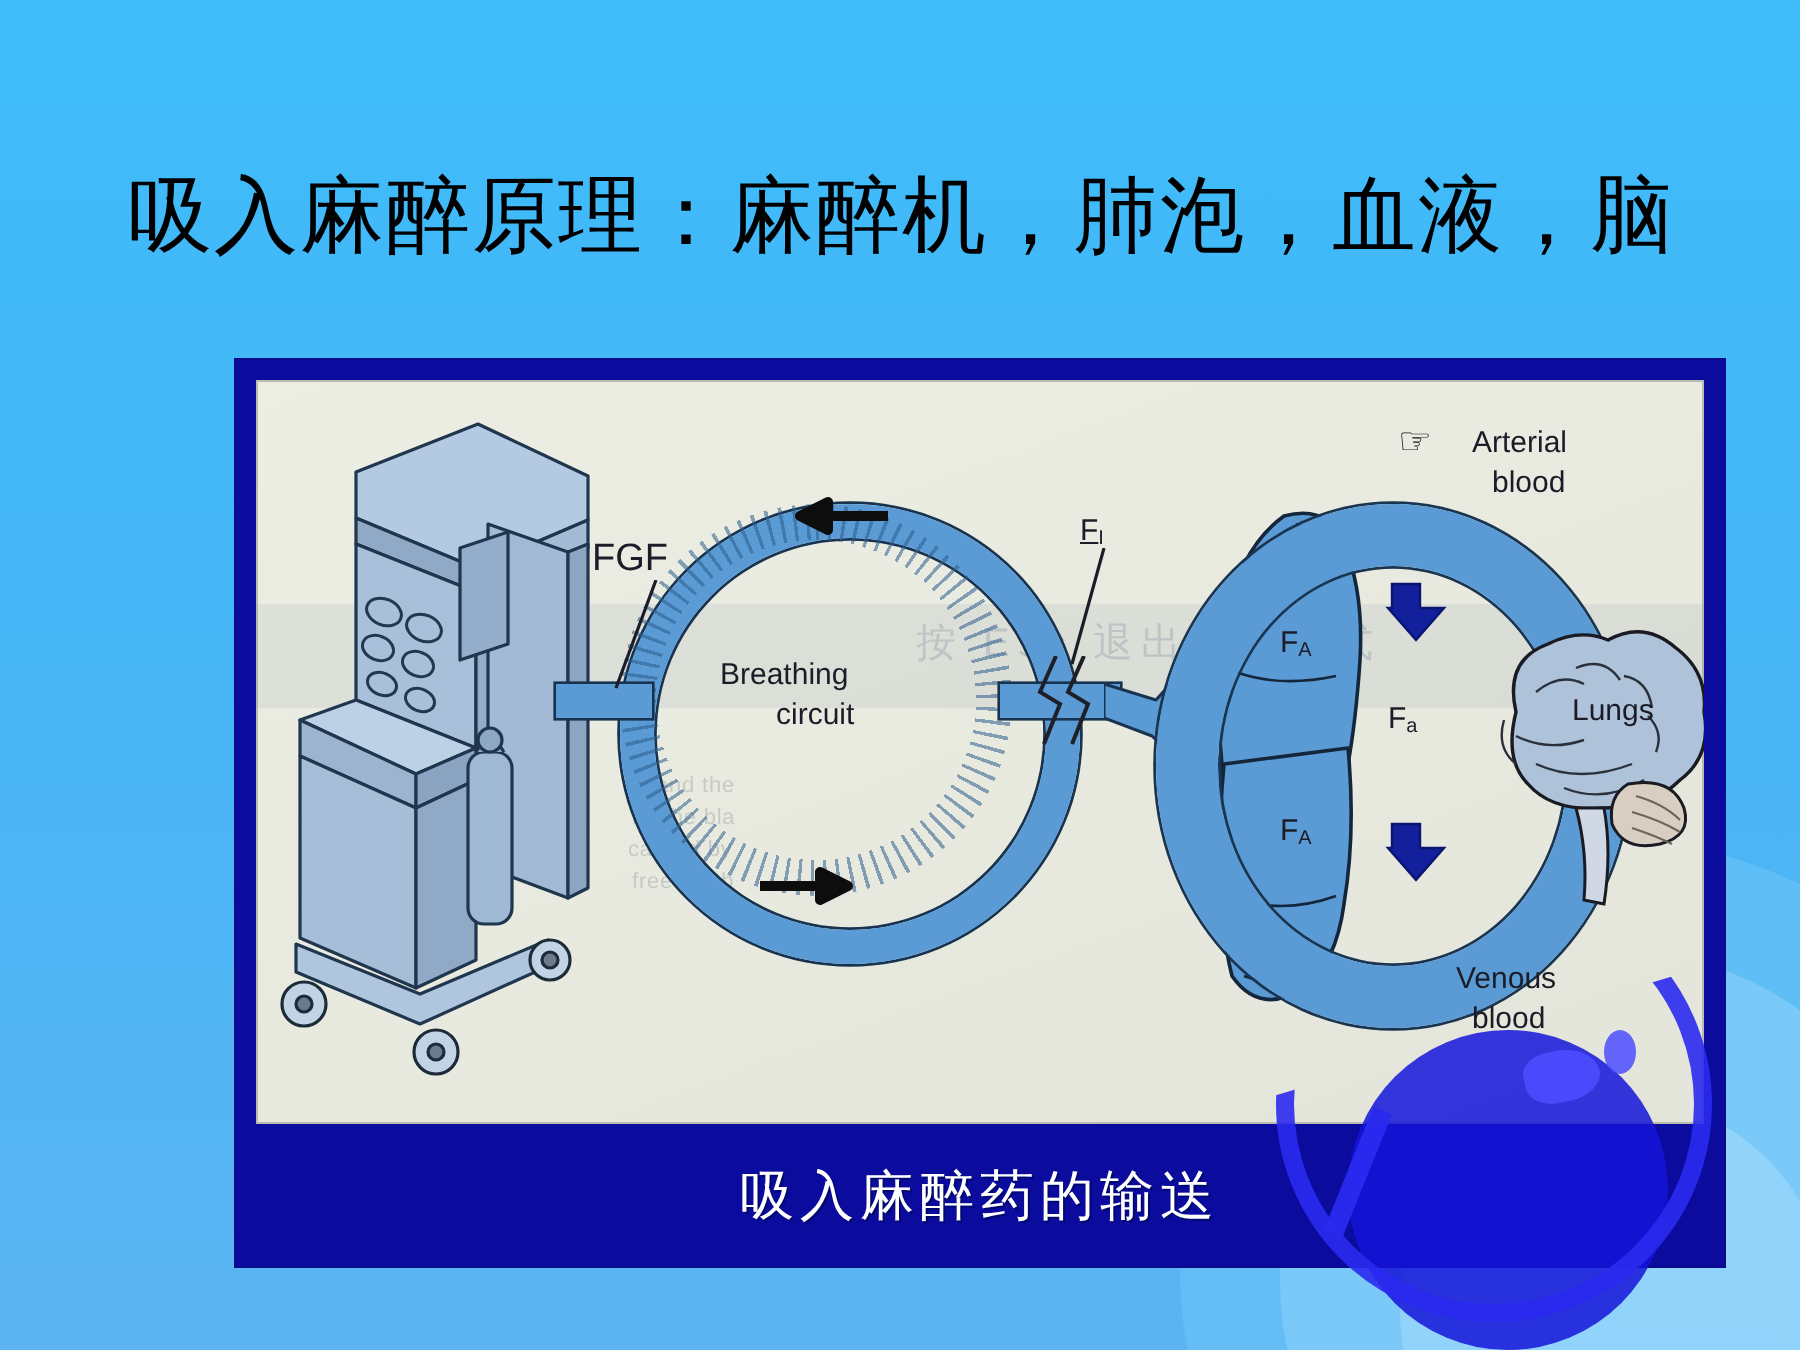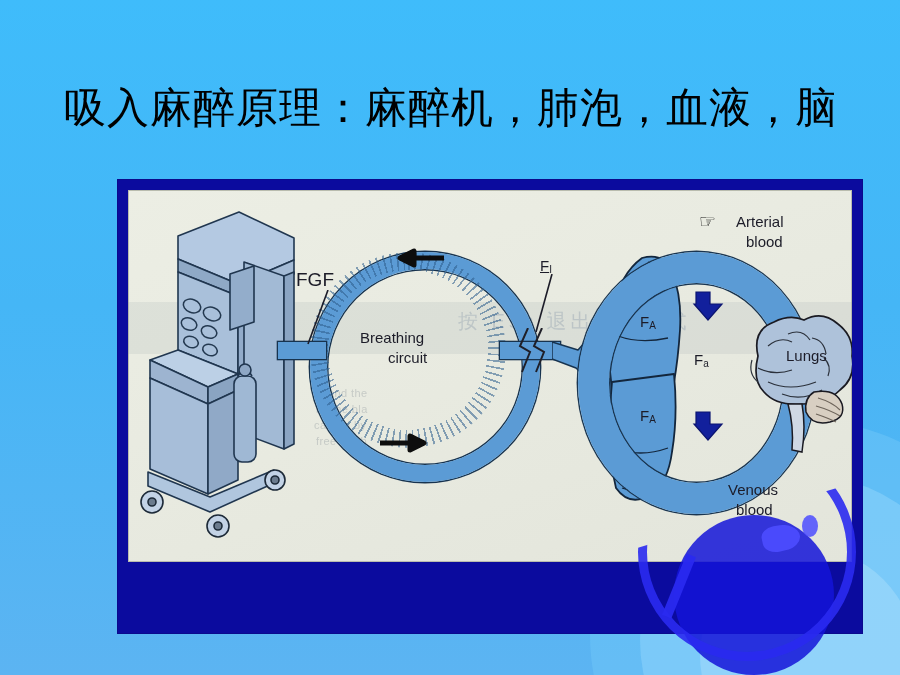--- a/index.html
+++ b/index.html
@@ -248,20 +248,21 @@
 
         <path d="M60 96 q6 22 4 46 l10 2 q4 -26 0 -48 Z" fill="#cfd8e4" stroke="#1a1a22" stroke-width="1.5"></path>
       </svg>
       <div class="lbl big" style="left:658px;top:158px;">Lungs</div>
 
       <div class="cursor-hand">☞</div>
 
     </div>
 
     <div id="caption">
+      <span>吸入麻醉药的输送</span>
       <span class="globe"></span>
       <span class="globe-ring"></span>
       <span class="globe-land"></span>
       <span class="globe-land2"></span>
       <span class="globe-stick"></span>
     </div>
 
   </div>
 </div>
 

